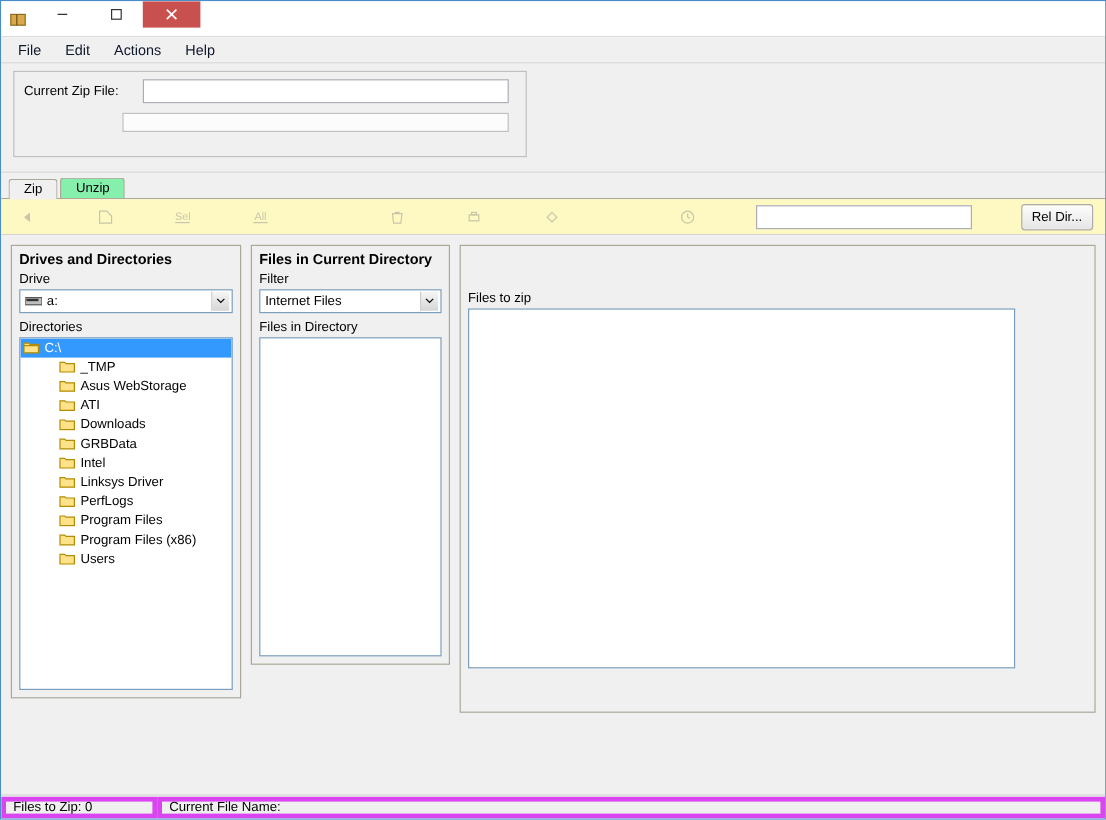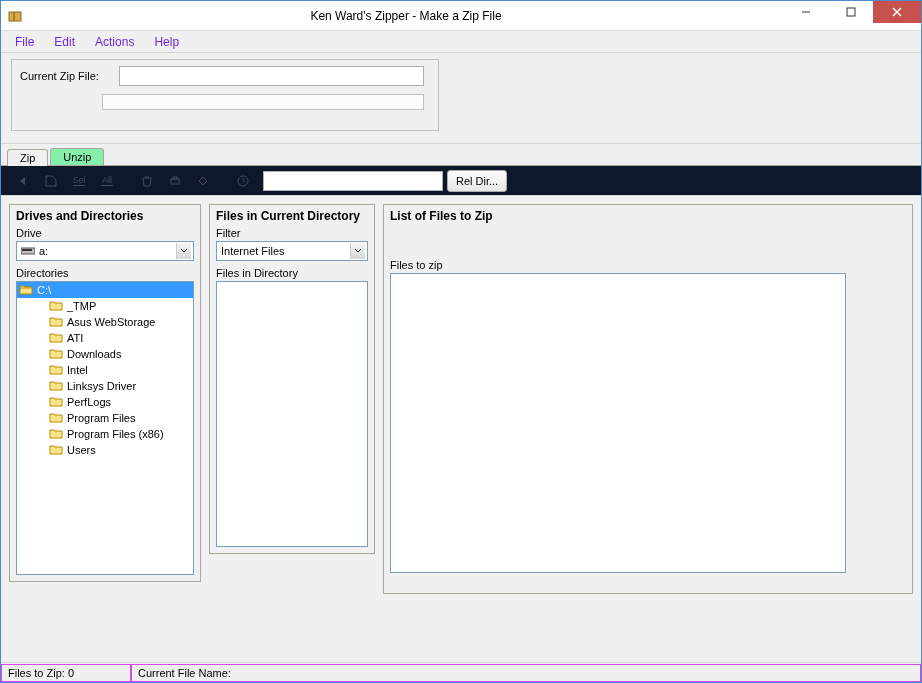--- a/index.html
+++ b/index.html
@@ -42,21 +42,21 @@
 .menubar {
   height: 22px;
   background: #f0f0f0;
   border-bottom: 1px solid #d4d4d4;
   display: flex;
   align-items: center;
   padding: 0 4px;
 }
 .menu-item {
   padding: 3px 10px;
-  color: #6d28d9;
+  color: #0f172a;
   font-size: 12px;
 }
 .toolbar-area {
   background: #f0f0f0;
   border-bottom: 1px solid #d4d4d4;
   padding: 6px 10px 12px 10px;
 }
 .field-row {
   display: flex; align-items: center; gap: 20px; margin-bottom: 8px;
   position: relative;
@@ -80,24 +80,24 @@
   background: #86efac;
   margin-right: 2px;
   position: relative;
   border-radius: 3px 3px 0 0;
 }
 .tab.active {
   background: #f0f0f0;
   top: 1px;
 }
 .toolbar2 {
-  background: #0f172a;
+  background: #fef9c3;
   height: 30px;
   border-bottom: 1px solid #d4d4d4;
-  display: flex; align-items: center; padding: 0 10px; gap: 4px;
+  display: flex; align-items: center; padding: 0 10px; gap: 4px; justify-content: space-between;
 }
 .tool-btn {
   width: 24px; height: 24px;
   border: 1px solid transparent;
   display: flex; align-items: center; justify-content: center;
   opacity: 0.45;
   color: #888;
 }
 .tool-sep { width: 8px; }
 .tool-input {
@@ -160,21 +160,21 @@
 .folder-icon-open svg, .folder-icon svg { width: 14px; height: 12px; }
 .disk-icon { width: 14px; height: 10px; display:inline-block; }
 .statusbar {
   height: 20px;
   background: #f0f0f0;
   border-top: 1px solid #d4d4d4;
   display: flex; align-items: center;
   font-size: 11px;
 }
 .status-cell {
-  border: 1px solid #d946ef;
+  border: 4px solid #d946ef;
   height: 18px; display: flex; align-items: center;
   padding: 0 6px;
   margin-right: 0;
 }
 .big-list {
   border: 1px solid #7b9ebd;
   background: #fff;
   position: relative;
 }
 .drive-text { display: flex; align-items: center; gap: 4px;}
@@ -185,21 +185,20 @@
 </head>
 <body>
 
 <div class="titlebar">
   <span class="titlebar-icon">
     <svg viewBox="0 0 16 16">
         <rect x="2" y="4" width="12" height="9" fill="#d9a94a" stroke="#8a6b20"></rect>
         <path d="M7 4 v9" stroke="#6b4e17"></path>
       </svg>
   </span>
-  <div class="titlebar-title">Ken Ward's Zipper - Make a Zip File</div>
   <div class="win-controls">
     <div class="win-btn">
       <svg width="10" height="10">
           <line x1="1" y1="5" x2="9" y2="5" stroke="#333" stroke-width="1"></line>
         </svg>
     </div>
     <div class="win-btn">
       <svg width="10" height="10">
           <rect x="1" y="1" width="8" height="8" fill="none" stroke="#333" stroke-width="1"></rect>
         </svg>
@@ -334,20 +333,26 @@
           <div class="tree-item indent">
             <span class="folder-icon"><svg viewBox="0 0 14 12">
                 <path d="M1 3 h4 l1 1 h7 v7 h-12 z" fill="#ffe28a" stroke="#b58b00"></path>
               </svg></span>
             <span>Downloads</span>
           </div>
           <div class="tree-item indent">
             <span class="folder-icon"><svg viewBox="0 0 14 12">
                 <path d="M1 3 h4 l1 1 h7 v7 h-12 z" fill="#ffe28a" stroke="#b58b00"></path>
               </svg></span>
+            <span>GRBData</span>
+          </div>
+          <div class="tree-item indent">
+            <span class="folder-icon"><svg viewBox="0 0 14 12">
+                <path d="M1 3 h4 l1 1 h7 v7 h-12 z" fill="#ffe28a" stroke="#b58b00"></path>
+              </svg></span>
             <span>Intel</span>
           </div>
           <div class="tree-item indent">
             <span class="folder-icon"><svg viewBox="0 0 14 12">
                 <path d="M1 3 h4 l1 1 h7 v7 h-12 z" fill="#ffe28a" stroke="#b58b00"></path>
               </svg></span>
             <span>Linksys Driver</span>
           </div>
           <div class="tree-item indent">
             <span class="folder-icon"><svg viewBox="0 0 14 12">
@@ -386,21 +391,20 @@
           <svg width="8" height="6">
             <path d="M1 1 L4 4 L7 1" fill="none" stroke="#000"></path>
           </svg>
         </span>
     </div>
     <div class="sub-label" style="margin-top:6px;">Files in Directory</div>
     <div class="list-box"></div>
   </div>
 
   <div class="panel" style="flex:1; height:390px;">
-    <div class="panel-title">List of Files to Zip</div>
     <div class="sub-label" style="margin-top:34px;">Files to zip</div>
     <div class="big-list" style="width:456px; height:300px;"></div>
   </div>
 
 </div>
 
 <div class="statusbar">
   <div class="status-cell" style="width:130px;">Files to Zip: 0</div>
   <div class="status-cell" style="flex:1;">Current File Name:</div>
 </div>

